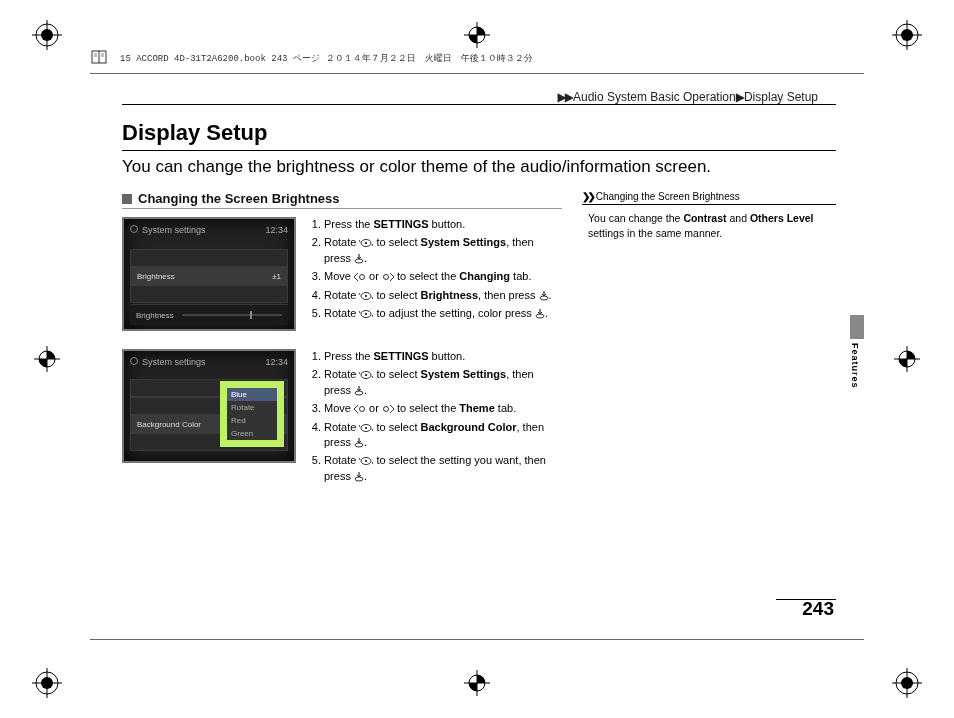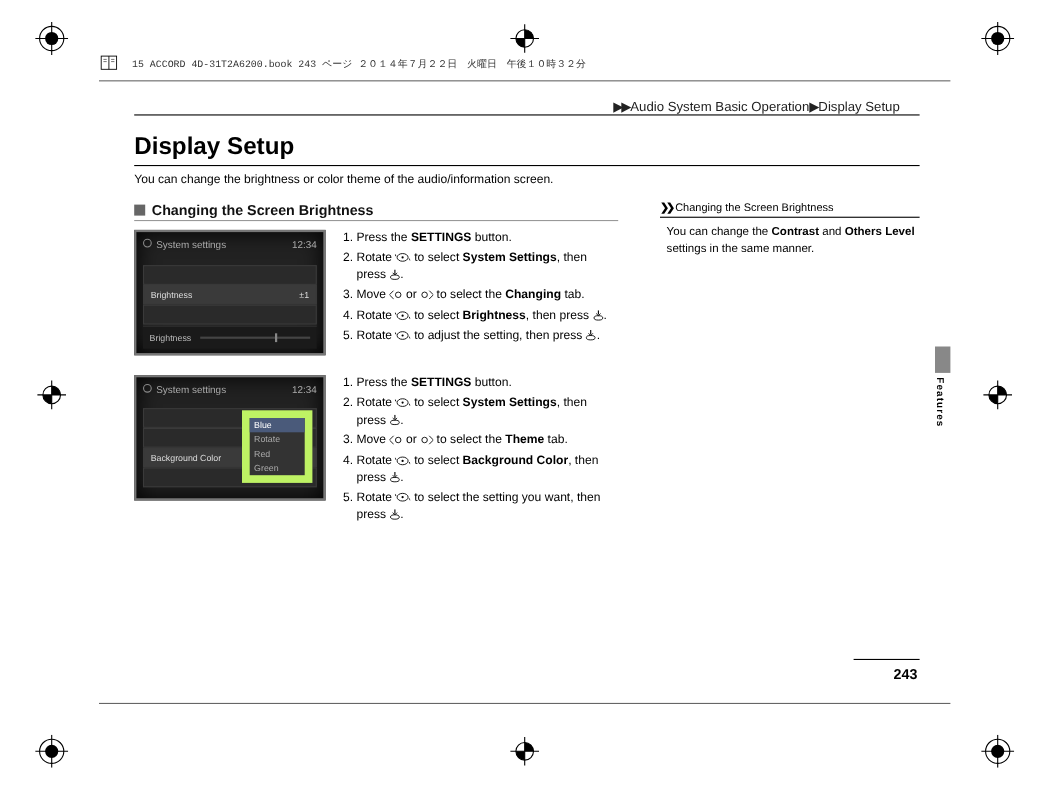--- a/index.html
+++ b/index.html
@@ -10,22 +10,22 @@
 .cm-tc{top:20px;left:462px}.cm-bc{bottom:20px;left:462px}
 .header-line{position:absolute;top:52px;left:120px;font-size:9px;font-family:Liberation Mono, monospace;color:#333}
 .header-line-deco{position:absolute;top:48px;left:90px;width:18px;height:18px}
 .top-rule{position:absolute;top:73px;left:90px;right:90px;height:0;border-top:1px solid #666}
 .breadcrumb{position:absolute;top:90px;right:136px;font-size:12px;color:#222}
 .breadcrumb .arr{letter-spacing:-2px;margin-right:1px}
 .bc-rule{position:absolute;top:104px;left:122px;right:118px;height:0;border-top:1px solid #000}
 .page{position:absolute;top:120px;left:122px;right:118px;bottom:100px}
 .title{font-size:22px;font-weight:bold;margin:0 0 4px}
 .title-rule{border-top:1.5px solid #000;margin-bottom:6px}
-.intro{font-size:11px;margin-bottom:14px}
-.cols{display:flex;gap:38px}
+.intro{font-size:17px;margin-bottom:14px}
+.cols{display:flex;gap:20px}
 .colL{width:440px}.colR{flex:1}
 .subhead{display:flex;align-items:center;gap:6px;border-bottom:1px solid #999;padding-bottom:2px;margin-bottom:8px}
 .subhead .sq{width:10px;height:10px;background:#666}
 .subhead .t{font-weight:bold;font-size:13px;color:#111}
 .block{display:flex;gap:12px;margin-bottom:18px}
 .screen{width:170px;height:110px;border:2px solid #777;background:#222;position:relative;font-family:Arial,sans-serif;color:#ccc;font-size:9px;box-shadow:inset 0 0 20px #000}
 .screen .topbar{position:absolute;top:6px;left:6px;right:6px;display:flex;justify-content:space-between;align-items:center;color:#aaa}
 .screen .dot{width:6px;height:6px;border:1px solid #888;border-radius:50%;display:inline-block;margin-right:4px}
 .screen .row{position:absolute;left:6px;right:6px;height:16px;border:1px solid #3a3a3a;background:#2a2a2a;display:flex;align-items:center;padding:0 6px;font-size:8px;color:#999;justify-content:space-between}
 .screen .row.hi{background:#3a3a3a;color:#ddd}
@@ -38,21 +38,21 @@
 .steps{flex:1}
 .steps ol{margin:0;padding-left:16px}
 .steps li{margin-bottom:3px;line-height:1.4}
 .icon{display:inline-block;vertical-align:middle}
 .side-note-hd{display:flex;align-items:center;gap:3px;border-bottom:1px solid #000;padding-bottom:2px;margin-bottom:6px;font-size:10px}
 .side-note-hd .chev{font-weight:bold;letter-spacing:-3px}
 .side-note{font-size:10.5px;line-height:1.4;padding-left:6px}
 .tab{position:absolute;right:90px;top:315px;width:14px;height:60px}
 .tab .bar{width:14px;height:24px;background:#888}
 .tab .txt{writing-mode:vertical-rl;font-size:9px;font-weight:bold;margin-top:4px;letter-spacing:1px}
-.pgnum{position:absolute;bottom:98px;right:120px;font-size:13px;font-weight:bold}
+.pgnum{position:absolute;bottom:98px;right:120px;font-size:19px;font-weight:bold}
 .pgnum-rule{position:absolute;bottom:118px;right:118px;width:60px;border-top:1px solid #000}
 .bottom-rule{position:absolute;bottom:78px;left:90px;right:90px;border-top:1px solid #666}
 </style>
 </head>
 <body>
 
 <div class="crop-mark cm-tl"><svg viewBox="0 0 30 30">
       <circle cx="15" cy="15" r="11" fill="none" stroke="#000"></circle>
       <circle cx="15" cy="15" r="6" fill="#000"></circle>
       <line x1="15" y1="0" x2="15" y2="30" stroke="#000"></line>
@@ -175,21 +175,21 @@
                   <circle cx="7" cy="5" r="1" fill="#000"></circle>
                 </svg><span> to select </span><b>Brightness</b><span>, then press </span><svg class="icon" width="10" height="10" viewBox="0 0 10 10">
                   <ellipse cx="5" cy="7" rx="4" ry="2" fill="none" stroke="#000" stroke-width="0.8"></ellipse>
                   <line x1="5" y1="0" x2="5" y2="4" stroke="#000" stroke-width="1"></line>
                   <path d="M3 3 L5 5 L7 3" fill="none" stroke="#000" stroke-width="0.8"></path>
                 </svg>.</li>
             <li><span>Rotate </span><svg class="icon" width="14" height="10" viewBox="0 0 14 10">
                   <ellipse cx="7" cy="5" rx="5" ry="3.5" fill="none" stroke="#000" stroke-width="0.8"></ellipse>
                   <path d="M1 4 L0 2 M13 6 L14 8" stroke="#000" stroke-width="0.8"></path>
                   <circle cx="7" cy="5" r="1" fill="#000"></circle>
-                </svg><span> to adjust the setting, then press </span><svg class="icon" width="10" height="10" viewBox="0 0 10 10">
+                </svg><span> to adjust the setting, color press </span><svg class="icon" width="10" height="10" viewBox="0 0 10 10">
                   <ellipse cx="5" cy="7" rx="4" ry="2" fill="none" stroke="#000" stroke-width="0.8"></ellipse>
                   <line x1="5" y1="0" x2="5" y2="4" stroke="#000" stroke-width="1"></line>
                   <path d="M3 3 L5 5 L7 3" fill="none" stroke="#000" stroke-width="0.8"></path>
                 </svg>.</li>
           </ol>
         </div>
       </div>
 
       <div class="block">
         <div class="screen">

